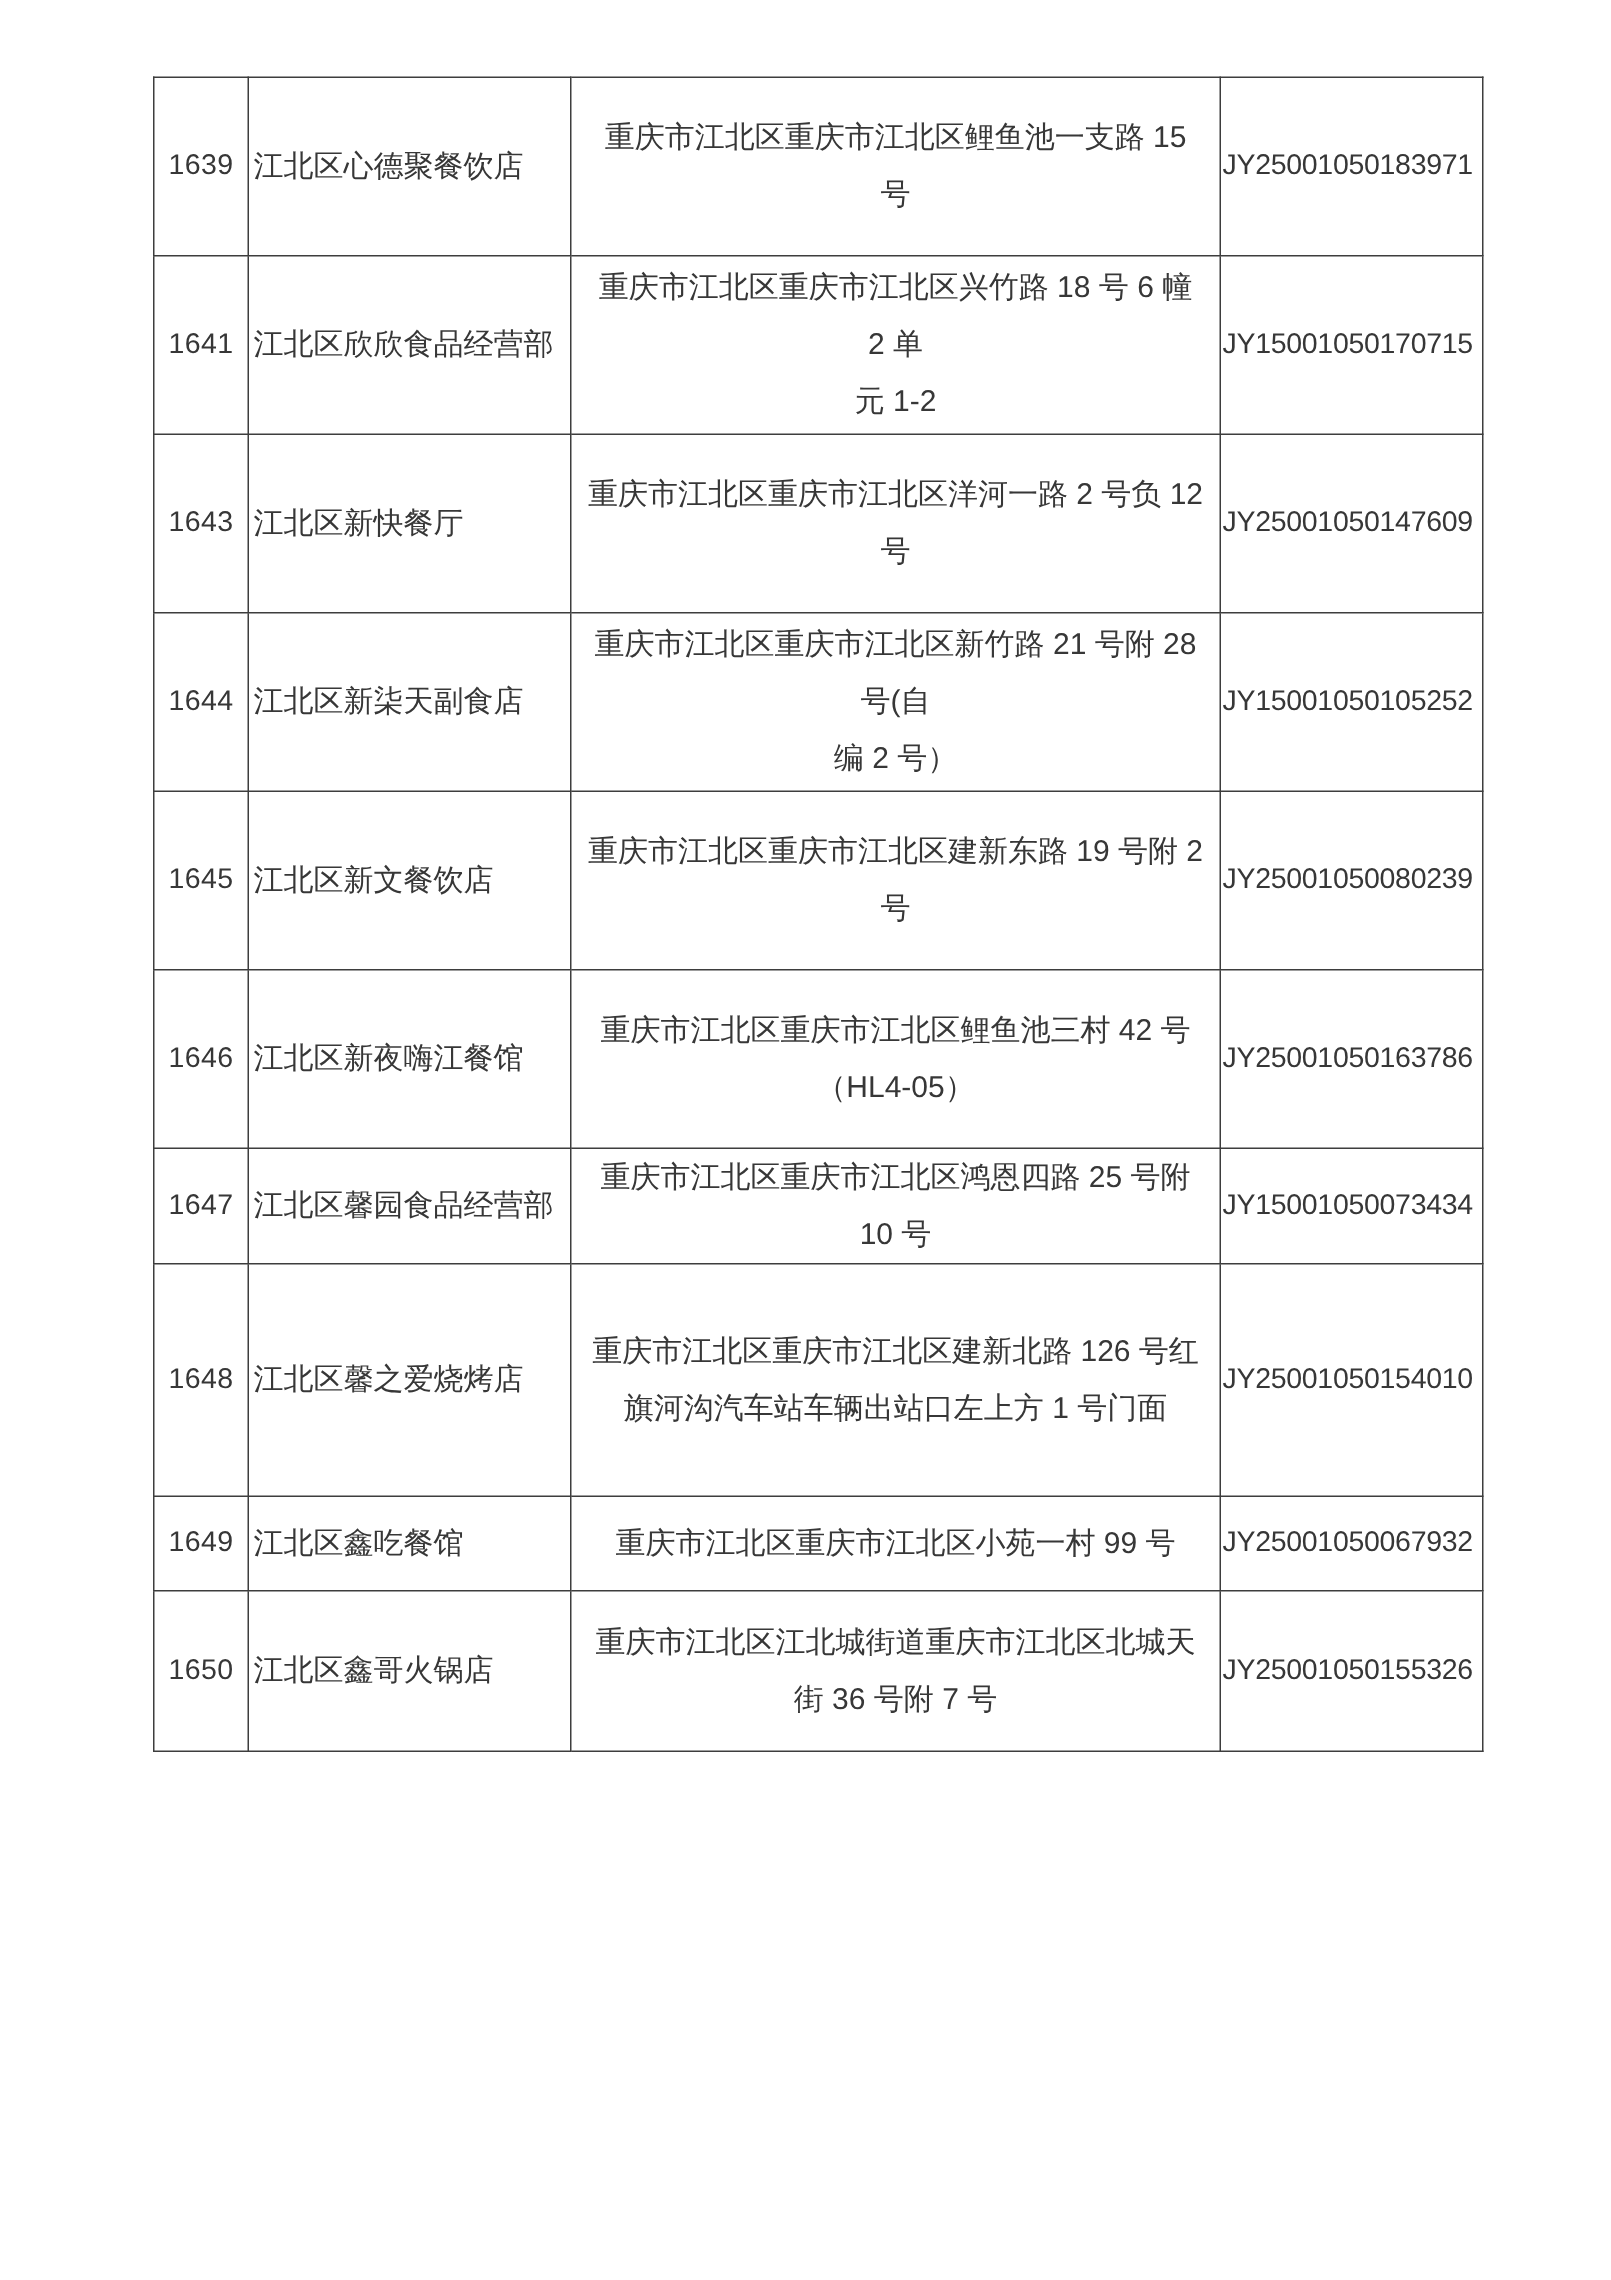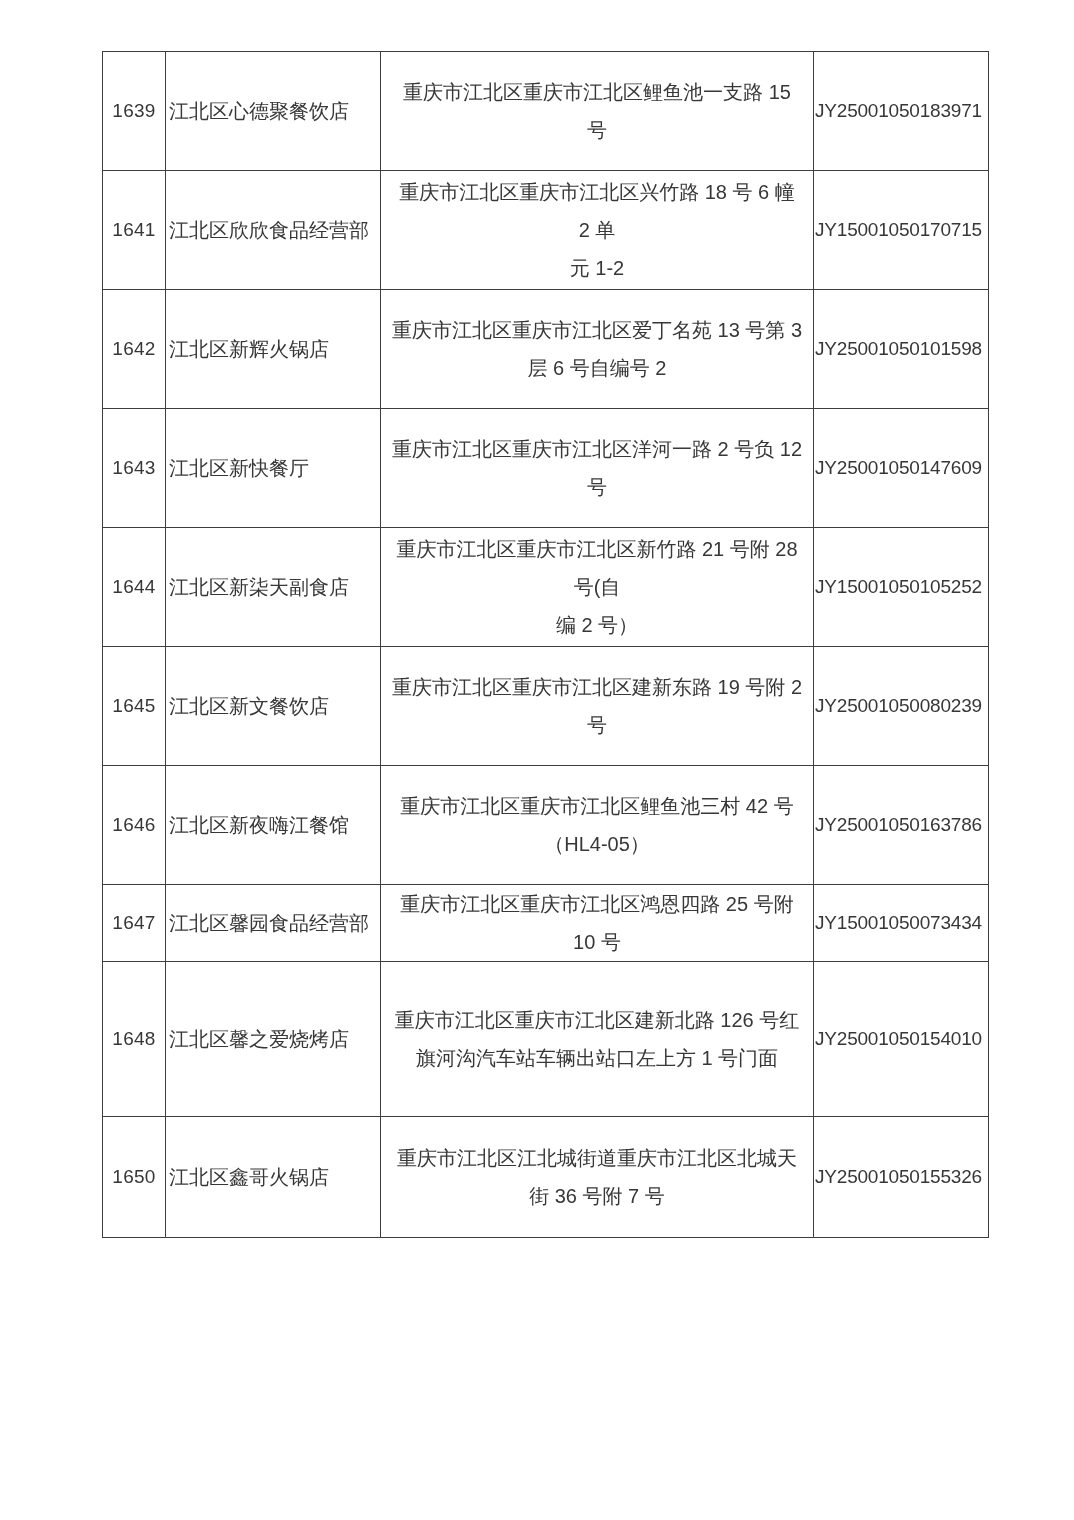--- a/index.html
+++ b/index.html
@@ -27,21 +27,21 @@
   .doc-table col.col-addr { width: 433px; }
   .doc-table col.col-lic  { width: 175px; }
   .doc-table td {
     border: 1px solid #3d3d3d;
     vertical-align: middle;
     overflow: hidden;
   }
   tr.r-tall { height: 119px; }
   tr.r-shrt { height: 63px;  }
   tr.r-med  { height: 155px; }
-  tr.r-big  { height: 121px; }
+  tr.r-big  { height: 107px; }
   td.c-no {
     text-align: center;
     font-size: 19px;
     letter-spacing: 0.3px;
   }
   td.c-name {
     text-align: left;
     font-size: 20px;
     padding: 0 3px;
     line-height: 30px;
@@ -79,27 +79,20 @@
       <td class="c-lic">JY25001050183971</td>
     </tr>
     <tr class="r-tall">
       <td class="c-no">1641</td>
       <td class="c-name">江北区欣欣食品经营部</td>
       <td class="c-addr">重庆市江北区重庆市江北区兴竹路 18 号 6 幢 2 单
 元 1-2</td>
       <td class="c-lic">JY15001050170715</td>
     </tr>
     <tr class="r-tall">
-      <td class="c-no">1642</td>
-      <td class="c-name">江北区新辉火锅店</td>
-      <td class="c-addr">重庆市江北区重庆市江北区爱丁名苑 13 号第 3
-层 6 号自编号 2</td>
-      <td class="c-lic">JY25001050101598</td>
-    </tr>
-    <tr class="r-tall">
       <td class="c-no">1643</td>
       <td class="c-name">江北区新快餐厅</td>
       <td class="c-addr">重庆市江北区重庆市江北区洋河一路 2 号负 12
 号</td>
       <td class="c-lic">JY25001050147609</td>
     </tr>
     <tr class="r-tall">
       <td class="c-no">1644</td>
       <td class="c-name">江北区新柒天副食店</td>
       <td class="c-addr">重庆市江北区重庆市江北区新竹路 21 号附 28 号(自
@@ -126,20 +119,26 @@
       <td class="c-addr">重庆市江北区重庆市江北区鸿恩四路 25 号附 10 号</td>
       <td class="c-lic">JY15001050073434</td>
     </tr>
     <tr class="r-med">
       <td class="c-no">1648</td>
       <td class="c-name">江北区馨之爱烧烤店</td>
       <td class="c-addr">重庆市江北区重庆市江北区建新北路 126 号红
 旗河沟汽车站车辆出站口左上方 1 号门面</td>
       <td class="c-lic">JY25001050154010</td>
     </tr>
+    <tr class="r-shrt">
+      <td class="c-no">1649</td>
+      <td class="c-name">江北区鑫吃餐馆</td>
+      <td class="c-addr">重庆市江北区重庆市江北区小苑一村 99 号</td>
+      <td class="c-lic">JY25001050067932</td>
+    </tr>
     <tr class="r-big">
       <td class="c-no">1650</td>
       <td class="c-name">江北区鑫哥火锅店</td>
       <td class="c-addr">重庆市江北区江北城街道重庆市江北区北城天
 街 36 号附 7 号</td>
       <td class="c-lic">JY25001050155326</td>
     </tr>
   </tbody>
 </table>
 

